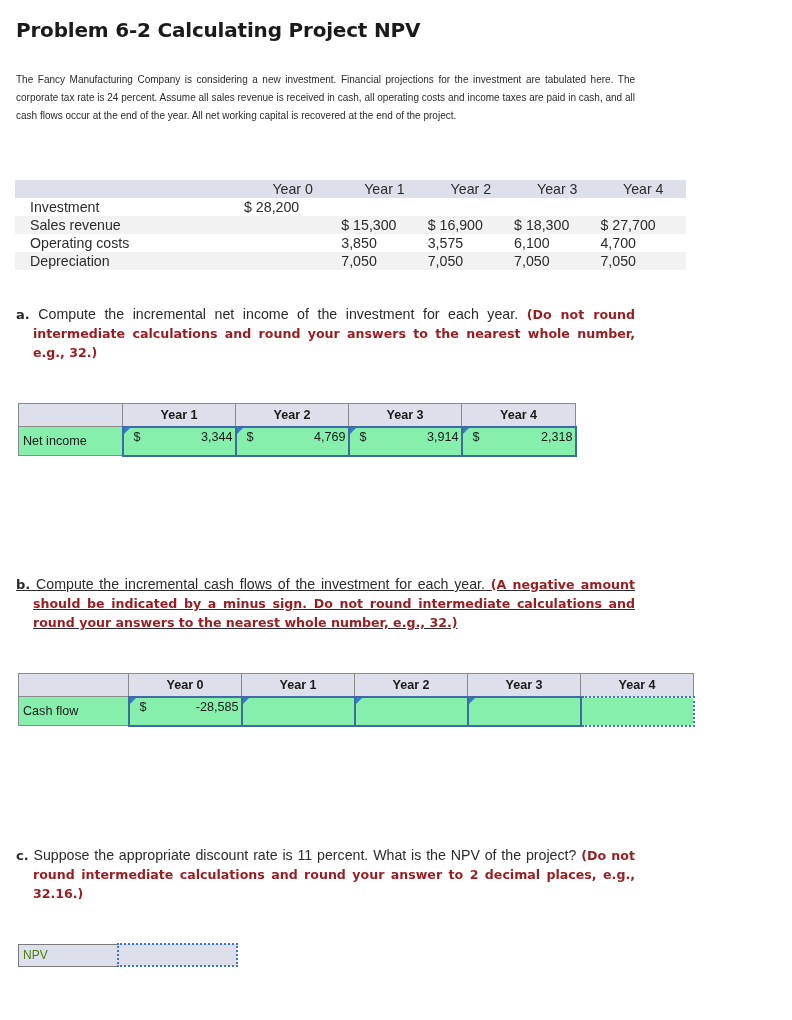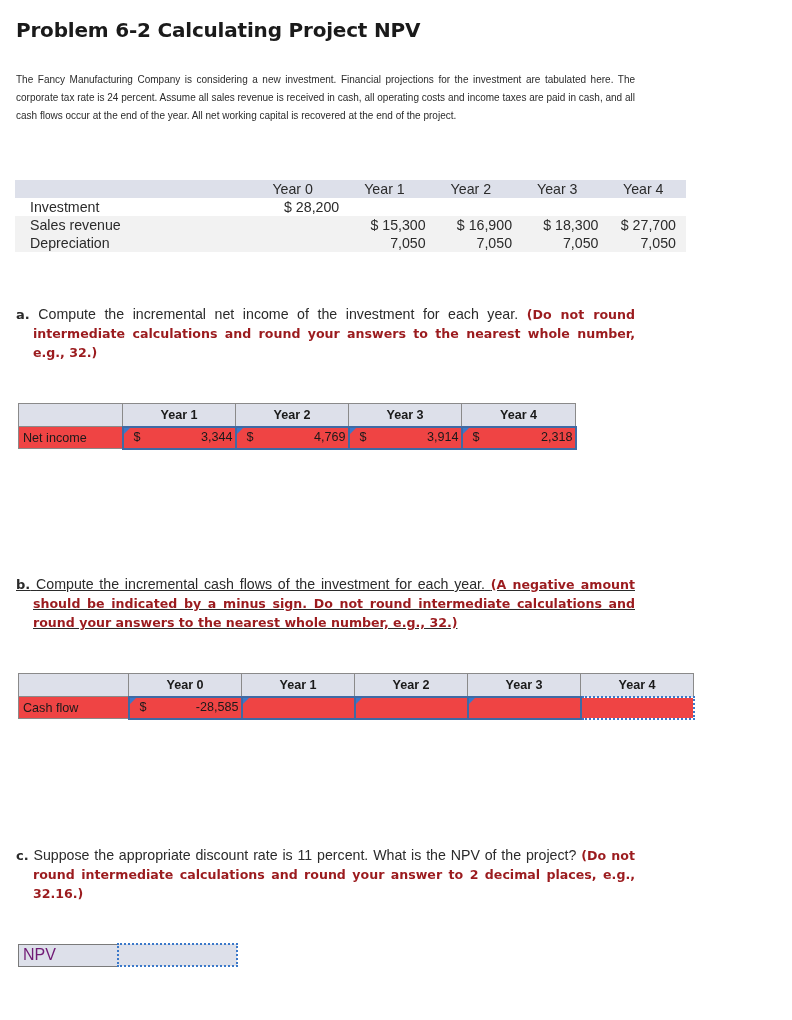--- a/index.html
+++ b/index.html
@@ -20,21 +20,21 @@
   
   .dtable {
     position: absolute; left: 15px; top: 180px; width: 671px;
     border-collapse: collapse; font-size: 14.2px; color: #2b2b2b;
   }
   .dtable td, .dtable th { padding: 0; height: 18px; line-height: 18px; font-weight: normal; }
   .dtable thead tr { background: #dde0ea; }
   .dtable th { text-align: center; }
   .dtable tr.stripe { background: #f2f2f2; }
   .dtable td.lbl { padding-left: 15px; width: 231px; }
-  .dtable td.num { text-align: right; }
+  .dtable td.num { text-align: left; }
   .c0 { width: 98px; } .c1 { width: 87px; } .c2 { width: 87px; } .c3 { width: 87px; } .c4 { width: 86px; }
   .dtable td.num.c0 { padding-right: 2px; }
   .dtable td.num.c1 { padding-right: 2px; }
   .dtable td.num.c2 { padding-right: 2px; }
   .dtable td.num.c3 { padding-right: 2px; }
   .dtable td.num.c4 { padding-right: 10px; }
 
   .q {
     position: absolute; left: 16px; width: 619px;
     font-size: 14.2px; line-height: 18px; text-align: justify; color: #2b2b2b;
@@ -44,33 +44,33 @@
   .q .first .note-inline { color: #9b1b1e; font-family: "DejaVu Sans", sans-serif; font-weight: bold; font-size: 12.6px; }
 
   
   .grid {
     position: absolute; border-collapse: collapse;
     font-family: "Liberation Sans", sans-serif; font-size: 12.6px; color: #1a1a1a;
   }
   .grid th {
     background: #dde0ea; border: 1px solid #8a8a8a; height: 23px; font-weight: bold; text-align: center; padding: 0;
   }
-  .grid td { border: 1px solid #8a8a8a; height: 22px; padding: 0; background: #ef4444; }
+  .grid td { border: 1px solid #8a8a8a; height: 29px; padding: 0; background: #86efac; }
   .grid td.rowlbl { padding-left: 4px; }
   .grid td.inp { position: relative; border: 2px solid #3f6aa4; }
   .grid td.inp .flag {
     position: absolute; left: 0; top: 0; width: 0; height: 0;
     border-top: 6px solid #3a78c9; border-right: 6px solid transparent;
   }
   .grid td.inp .cur { position: absolute; left: 10px; top: 2px; }
   .grid td.inp .val { position: absolute; right: 2px; top: 2px; }
   .grid td.inp.active { border: 2px dotted #3a78c9; }
 
   .npv {
-    position: absolute; left: 18px; top: 943px; border-collapse: collapse; font-size: 16px; color:#701a75;
+    position: absolute; left: 18px; top: 943px; border-collapse: collapse; font-size: 12px; color:#4d7c0f;
   }
   .npv td { height: 22px; background: #dde0ea; padding: 0; }
   .npv td.lbl { border: 1px solid #7a7a7a; border-right: none; width: 99px; padding-left: 4px; }
   .npv td.inp { border: 2px dotted #3a78c9; width: 119px; }
 </style>
 </head>
 <body>
 
 <div class="title">Problem 6-2 Calculating Project NPV</div>
 
@@ -97,20 +97,28 @@
       <td class="num c4"></td>
     </tr>
     <tr class="stripe">
       <td class="lbl">Sales revenue</td>
       <td class="num c0"></td>
       <td class="num c1">$ 15,300</td>
       <td class="num c2">$ 16,900</td>
       <td class="num c3">$ 18,300</td>
       <td class="num c4">$ 27,700</td>
     </tr>
+    <tr>
+      <td class="lbl">Operating costs</td>
+      <td class="num c0"></td>
+      <td class="num c1">3,850</td>
+      <td class="num c2">3,575</td>
+      <td class="num c3">6,100</td>
+      <td class="num c4">4,700</td>
+    </tr>
     <tr class="stripe">
       <td class="lbl">Depreciation</td>
       <td class="num c0"></td>
       <td class="num c1">7,050</td>
       <td class="num c2">7,050</td>
       <td class="num c3">7,050</td>
       <td class="num c4">7,050</td>
     </tr>
   </tbody>
 </table>

